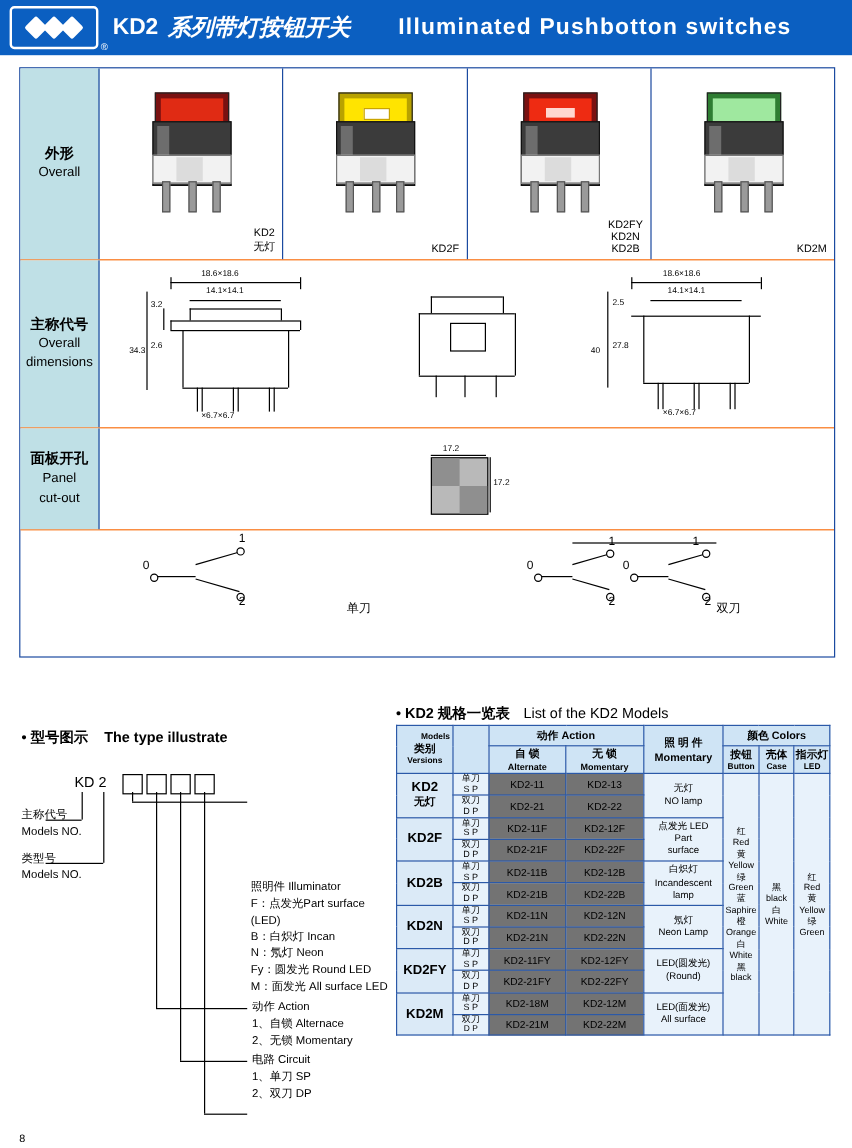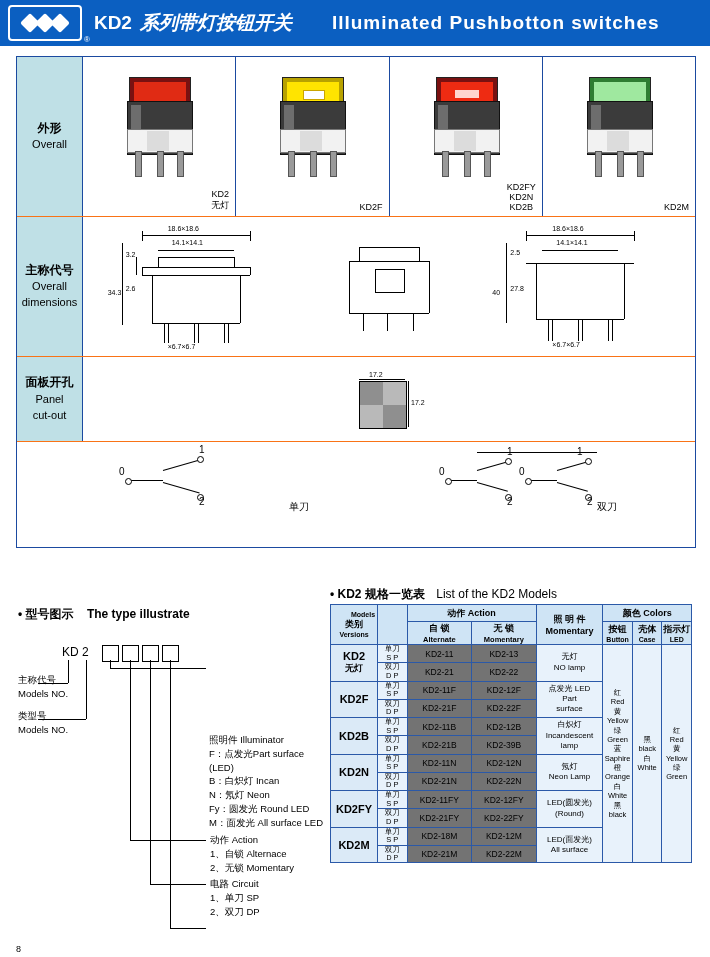--- a/index.html
+++ b/index.html
@@ -533,21 +533,21 @@
     <td class="illum" rowspan="2" style="white-space:pre-line;">白炽灯
 Incandescent
 lamp</td>
   </tr>
   <tr>
     <td class="sub">
       <div>双刀</div>
       <div>D P</div>
     </td>
     <td class="cellno">KD2-21B</td>
-    <td class="cellno">KD2-39B</td>
+    <td class="cellno">KD2-22B</td>
   </tr>
 
   <tr>
     <td class="vers" rowspan="2">KD2N</td>
     <td class="sub">
       <div>单刀</div>
       <div>S P</div>
     </td>
     <td class="cellno">KD2-11N</td>
     <td class="cellno">KD2-12N</td>

